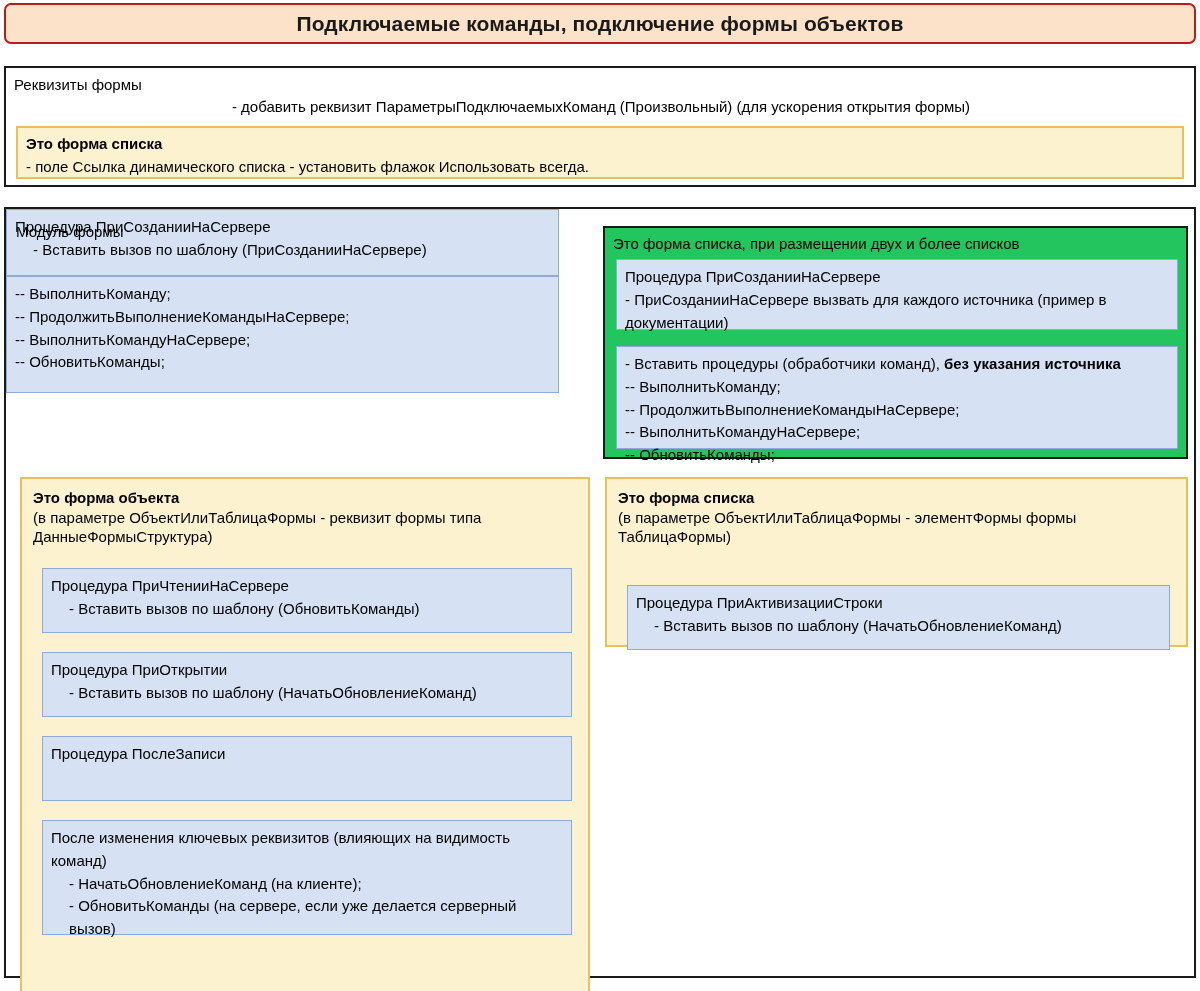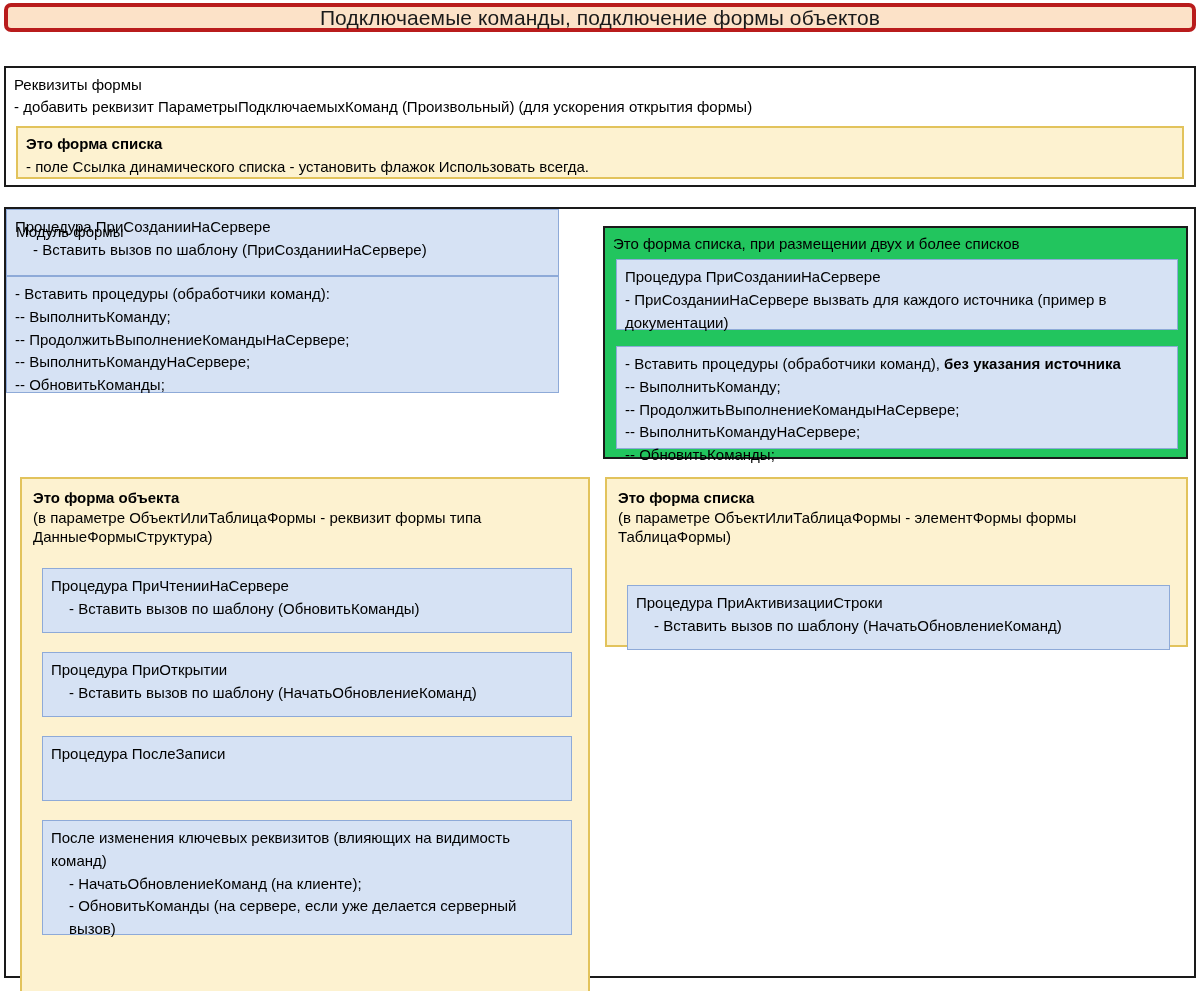--- a/index.html
+++ b/index.html
@@ -22,28 +22,29 @@
     height: 991px;
     box-sizing: border-box;
   }
 
   
   .title-banner {
     position: absolute;
     left: 4px;
     top: 3px;
     width: 1192px;
-    height: 29px;
+    height: 41px;
     box-sizing: border-box;
     background: #FCE2C8;
-    border: 4px solid #b91c1c;
+    border: 2px solid #b91c1c;
     border-radius: 7px;
     display: flex;
     align-items: center;
     justify-content: center;
+    font-weight: bold;
   }
   .title-text {
     font-size: 21px;
     line-height: 1;
     letter-spacing: 0.1px;
     color: #1a1a1a;
     white-space: nowrap;
   }
 
   
@@ -69,20 +70,21 @@
   .section-head {
     font-size: 15px;
     font-weight: normal;
     color: #000;
     line-height: 1.25;
   }
   .plain-line {
     font-size: 15px;
     line-height: 1.3;
     color: #000;
+    text-align: center;
   }
 
   
   .yellow-box {
     box-sizing: border-box;
     background: #FDF2D0;
     border: 2px solid #E2C35C;
   }
   .yellow-head {
     font-size: 15px;
@@ -217,21 +219,20 @@
   <div class="frame frame-module">
 
     <div class="section-head module-title">Модуль формы</div>
 
     <div class="blue-box lb1">
       <div class="blue-line">Процедура ПриСозданииНаСервере</div>
       <div class="blue-line indent">- Вставить вызов по шаблону (ПриСозданииНаСервере)</div>
     </div>
 
     <div class="blue-box lb2">
-      <div class="blue-line">- Вставить процедуры (обработчики команд):</div>
       <div class="blue-line">-- ВыполнитьКоманду;</div>
       <div class="blue-line">-- ПродолжитьВыполнениеКомандыНаСервере;</div>
       <div class="blue-line">-- ВыполнитьКомандуНаСервере;</div>
       <div class="blue-line">-- ОбновитьКоманды;</div>
     </div>
 
     <div class="yellow-box left-object-panel">
       <div class="yellow-head">Это форма объекта</div>
       <div class="yellow-sub">(в параметре ОбъектИлиТаблицаФормы - реквизит формы типа ДанныеФормыСтруктура)</div>
 

